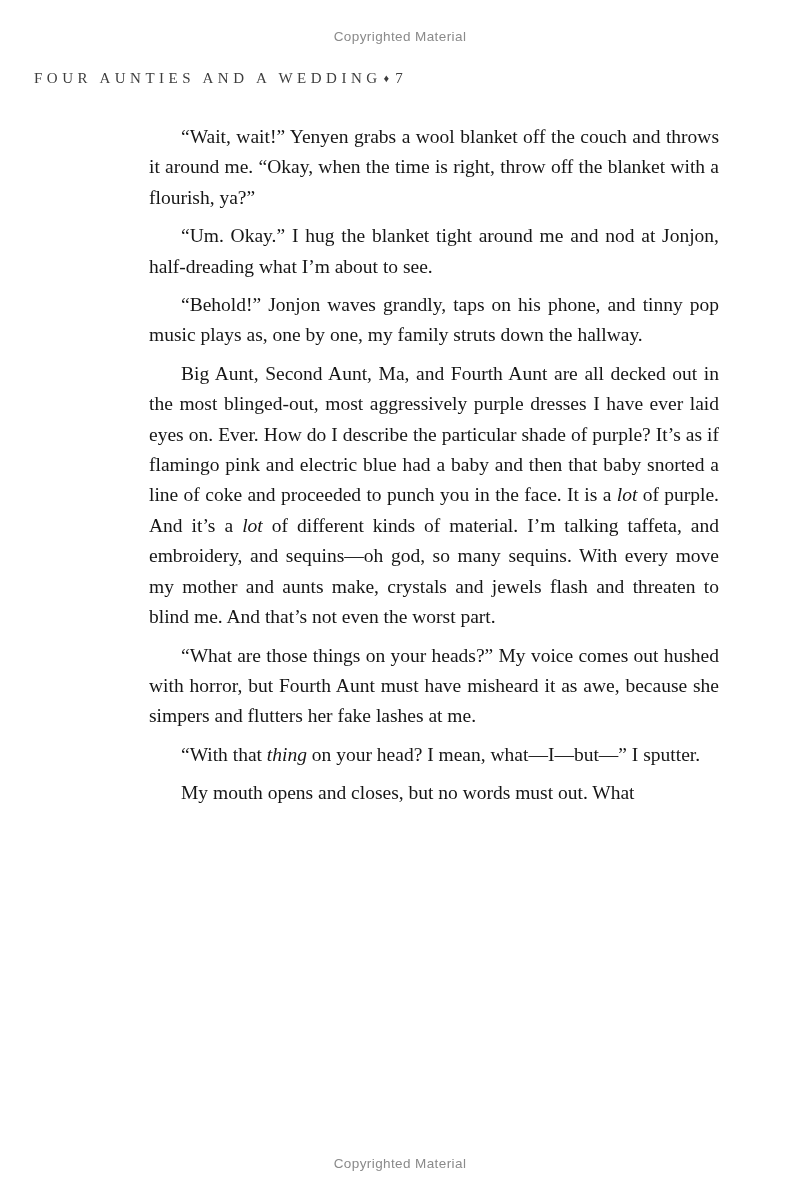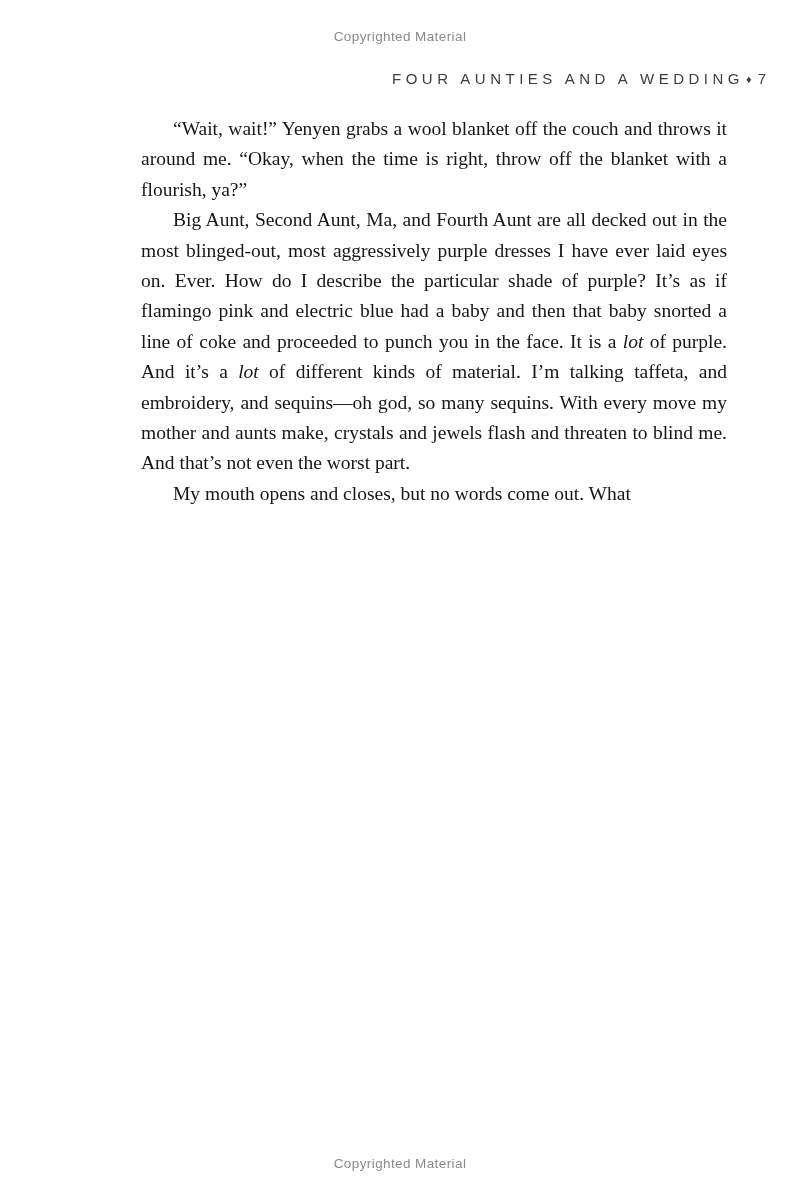--- a/index.html
+++ b/index.html
@@ -20,22 +20,22 @@
     font-size: 13.5px;
     letter-spacing: 0.4px;
     color: #8a8a8a;
   }
   .copyright.top { top: 29px; }
   .copyright.bottom { top: 1156px; }
   .running-head {
     position: absolute;
     top: 70px;
     left: 0; right: 0;
-    text-align: right;
-    font-family: Liberation Sans, sans-serif;
+    text-align: left;
+    font-family: Liberation Serif, serif;
     font-size: 15px;
     letter-spacing: 4.5px;
     color: #3d3d3d;
     white-space: nowrap;
   }
   .running-head .diamond {
     font-size: 11px;
     letter-spacing: 0;
     padding: 0 6px 0 2px;
     position: relative;
@@ -49,36 +49,40 @@
     left: 107px;
     width: 586px;
     font-family: "Liberation Serif", serif;
     font-size: 19.5px;
     line-height: 30.4px;
     color: #161616;
     text-align: justify;
   }
   .body-text p {
     text-indent: 32px;
-    margin: 0;
+    margin: 8px;
   }
   .body-text p i { }
 </style>
 </head>
 <body>
 
 <div class="page">
 
   <div class="copyright top">Copyrighted Material</div>
 
   <div class="running-head">
     <span>FOUR AUNTIES AND A WEDDING</span><span class="diamond">♦</span><span class="pagenum">7</span>
   </div>
 
   <div class="body-text">
     <p>“Wait, wait!” Yenyen grabs a wool blanket off the couch and throws it around me. “Okay, when the time is right, throw off the blanket with a flourish, ya?”</p>
+    <p>“Um. Okay.” I hug the blanket tight around me and nod at Jonjon, half-dreading what I’m about to see.</p>
+    <p>“Behold!” Jonjon waves grandly, taps on his phone, and tinny pop music plays as, one by one, my family struts down the hallway.</p>
     <p>Big Aunt, Second Aunt, Ma, and Fourth Aunt are all decked out in the most blinged-out, most aggressively purple dresses I have ever laid eyes on. Ever. How do I describe the particular shade of purple? It’s as if flamingo pink and electric blue had a baby and then that baby snorted a line of coke and proceeded to punch you in the face. It is a <i>lot</i> of purple. And it’s a <i>lot</i> of different kinds of material. I’m talking taffeta, and embroidery, and sequins—oh god, so many sequins. With every move my mother and aunts make, crystals and jewels flash and threaten to blind me. And that’s not even the worst part.</p>
-    <p>My mouth opens and closes, but no words come out. What</p>
+    <p>“What are those things on your heads?” My voice comes out hushed with horror, but Fourth Aunt must have misheard it as awe, because she simpers and flutters her fake lashes at me.</p>
+    <p>“With that <i>thing</i> on your head? I mean, what—I—but—” I sputter.</p>
+    <p>My mouth opens and closes, but no words must out. What</p>
   </div>
 
   <div class="copyright bottom">Copyrighted Material</div>
 
 </div>
 
 </body></html>

